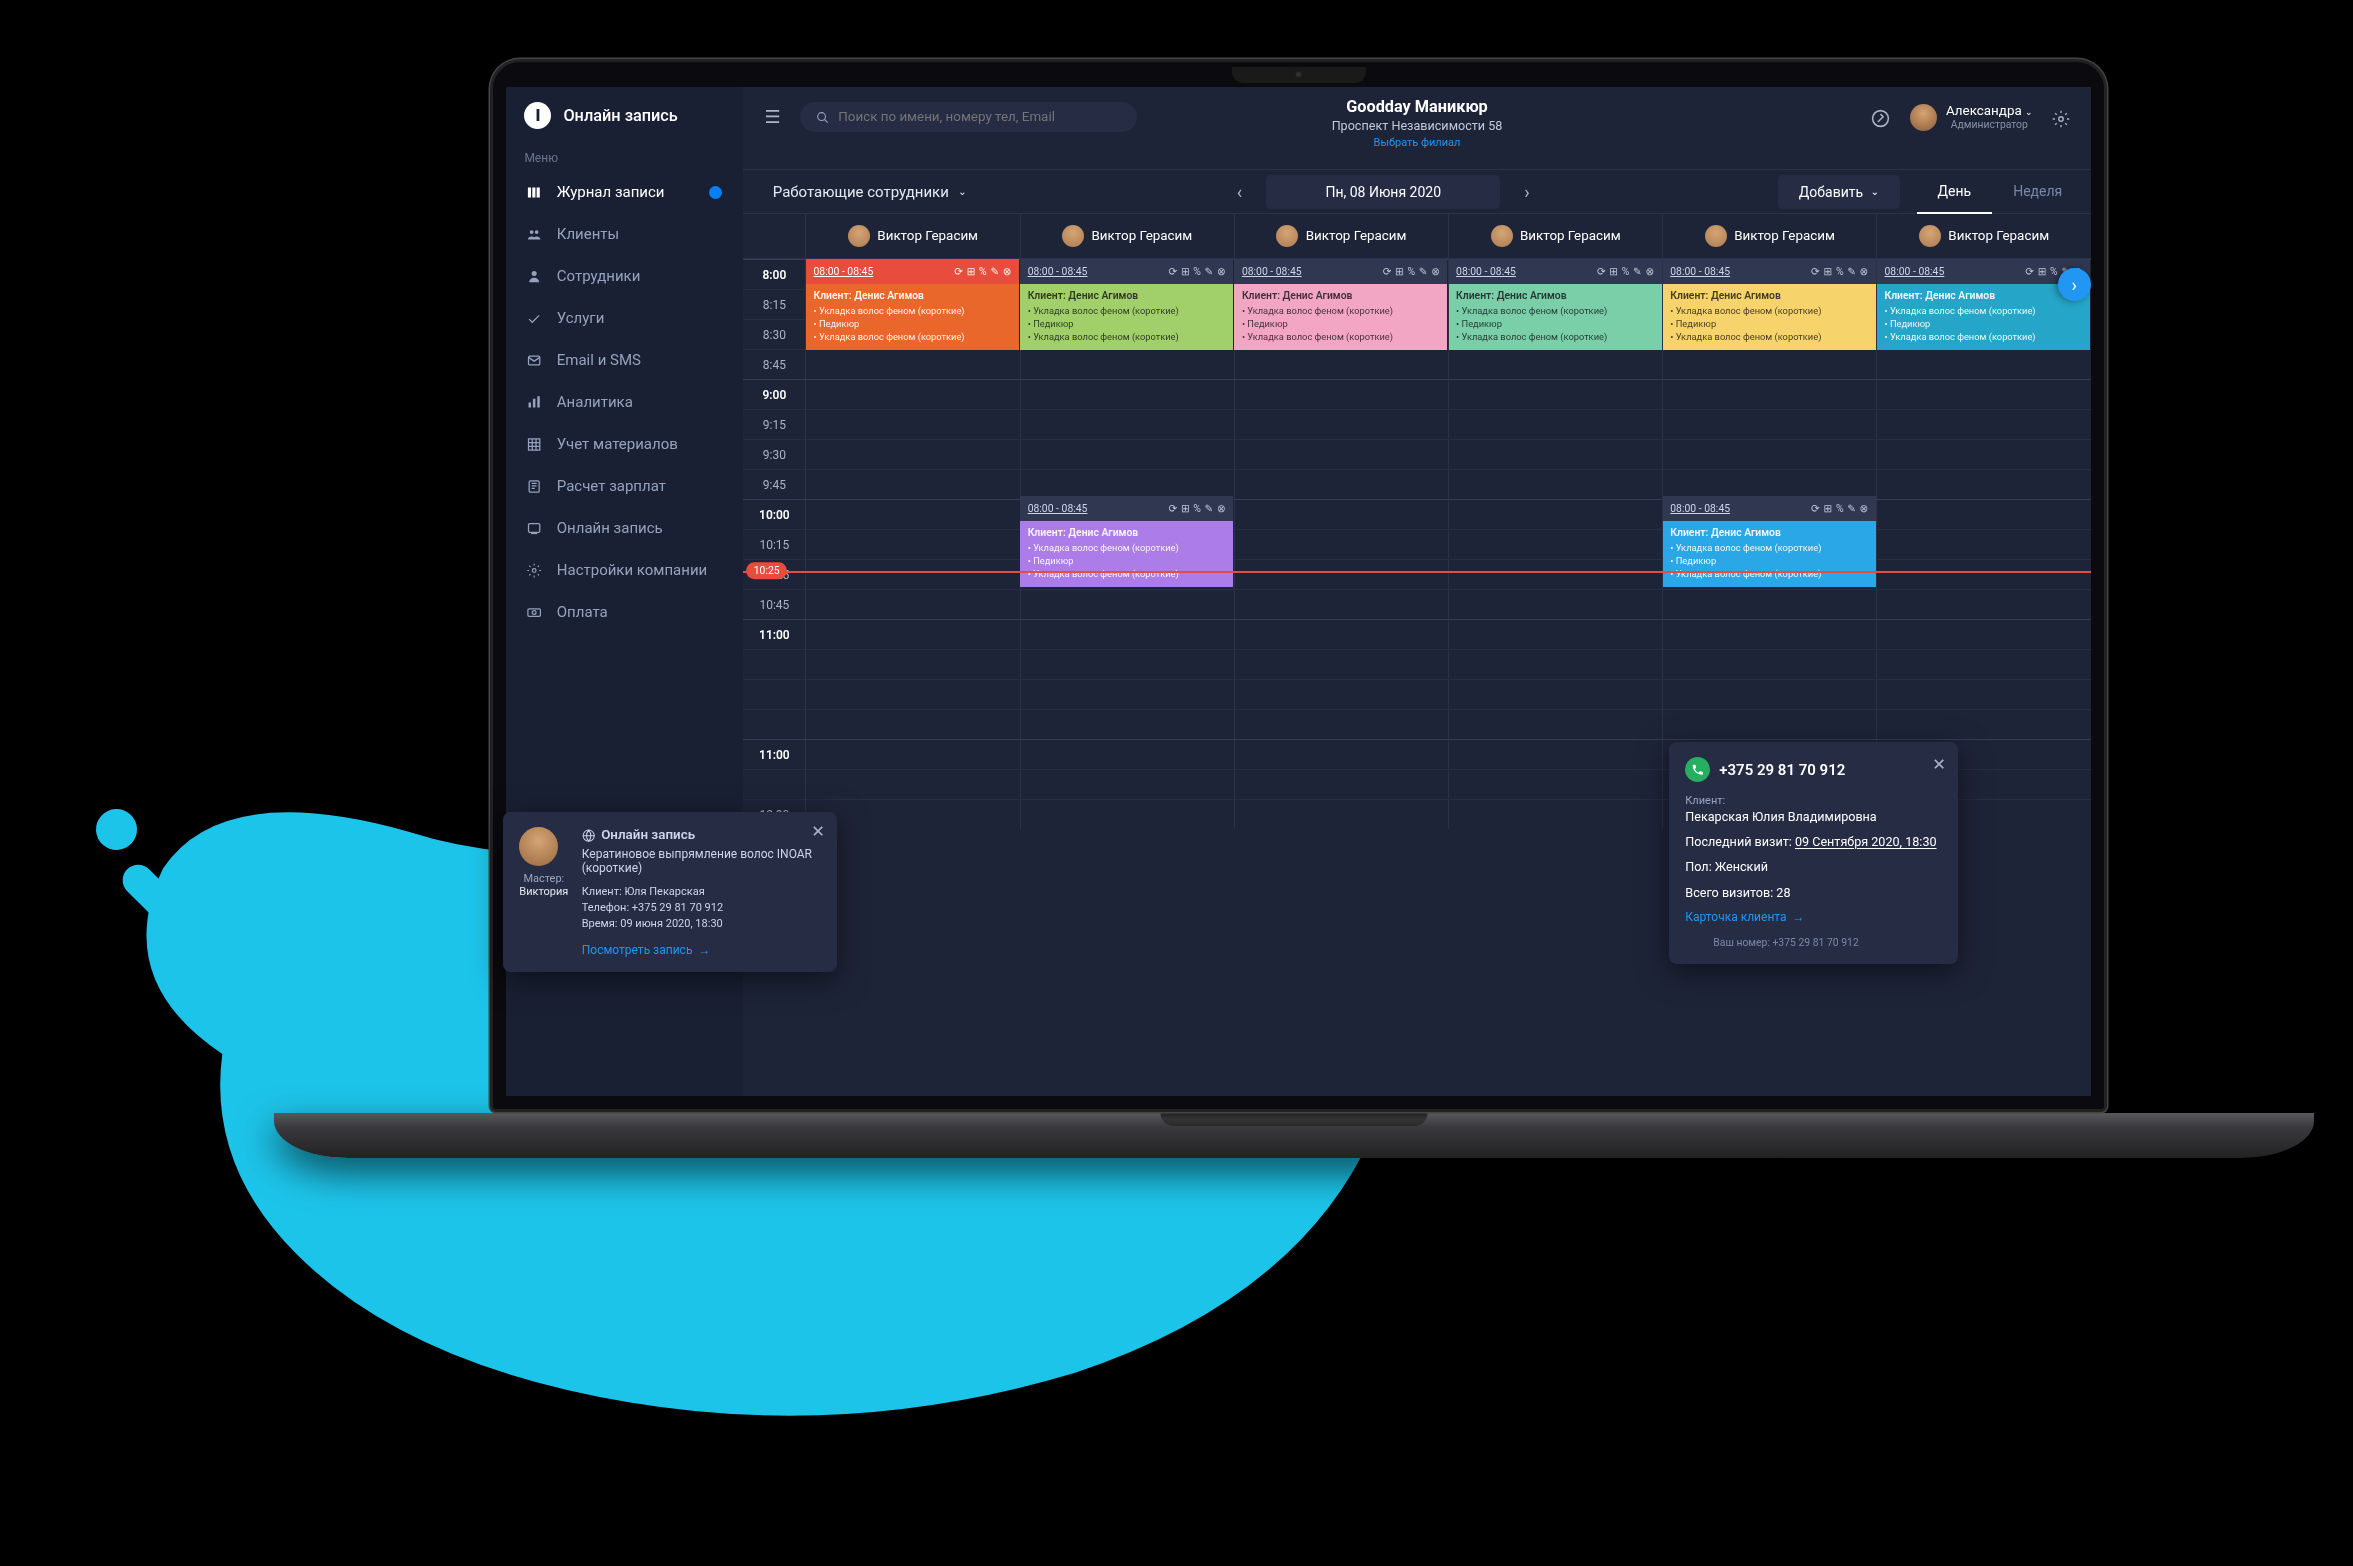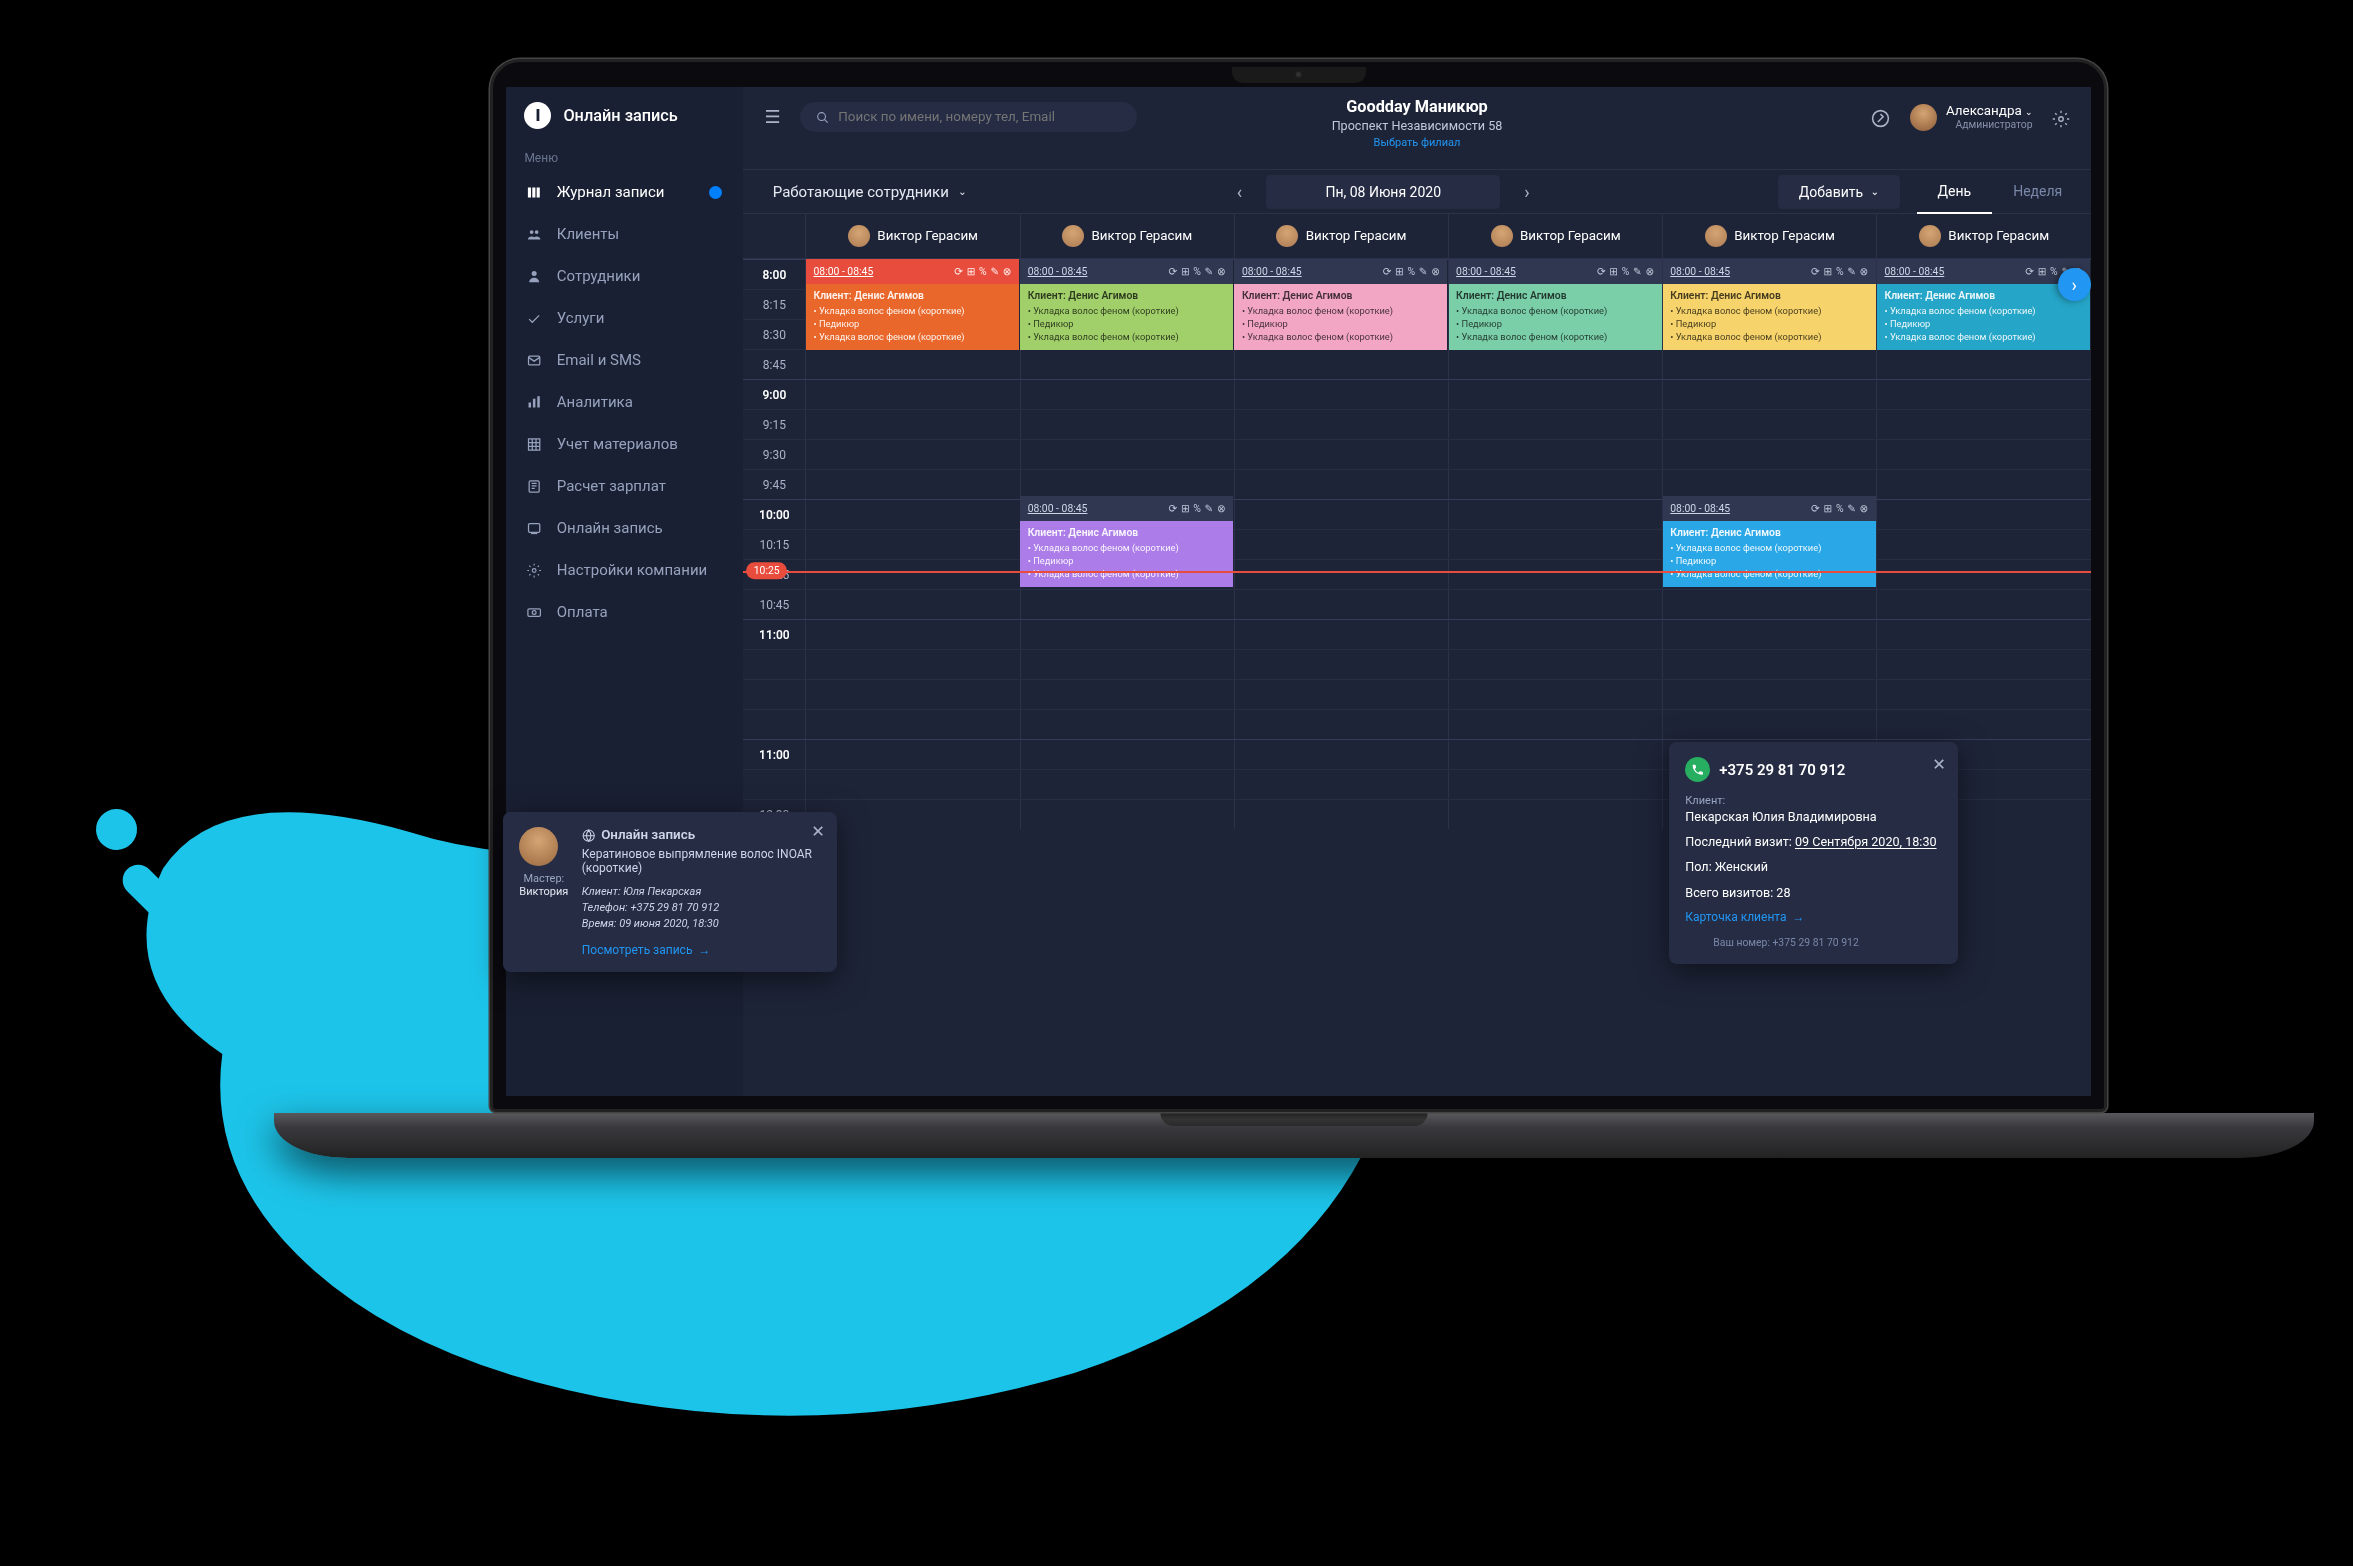--- a/index.html
+++ b/index.html
@@ -38,21 +38,21 @@
 .search { display: flex; align-items: center; gap: 9px; background: #252c44; border-radius: 15px; padding: 7.4px 16.3px; color: #96a2bd; font-size: 13.4px; margin-top: 1.5px; }
 .search input { background: none; border: none; color: #96a2bd; font-size: 13.4px; outline: none; width: 282px; }
 .business { position: absolute; left: 50%; transform: translateX(-50%); text-align: center; color: #fff; top: 10.4px; }
 .business-name { font-size: 16.3px; font-weight: 700; }
 .business-addr { font-size: 12.6px; color: #c0c8db; margin-top: 1.5px; }
 .business-link { font-size: 11px; color: #2196f3; margin-top: 3px; cursor: pointer; }
 .topbar-right { margin-left: auto; display: flex; align-items: center; gap: 19px; margin-top: 3px; }
 .notif-icon { color: #aab3c9; font-size: 19px; cursor: pointer; }
 .user { display: flex; align-items: center; gap: 9px; cursor: pointer; }
 .avatar { width: 27px; height: 27px; border-radius: 50%; background: radial-gradient(circle at 50% 35%, #d4a574 0%, #b8875a 40%, #8a5a3a 100%); }
-.user-txt { color: #fff; text-align: right; }
+.user-txt { color: #fff; text-align: center; }
 .user-name { font-size: 13.4px; }
 .user-role { font-size: 10.4px; color: #8590a8; }
 .gear { color: #aab3c9; font-size: 18px; cursor: pointer; }
 
 .toolbar { height: 45px; background: #1e2438; display: flex; align-items: center; padding: 0 7.4px; border-top: 0.7px solid #2a3148; border-bottom: 0.7px solid #2a3148; }
 .filter { display: flex; align-items: center; gap: 9px; color: #e5e9f2; font-size: 15px; padding: 0 22px; cursor: pointer; }
 .nav-arrow { width: 36px; height: 36px; display: flex; align-items: center; justify-content: center; color: #aab3c9; font-size: 18px; cursor: pointer; }
 .date-pill { background: #252c44; color: #fff; padding: 9px 59px; border-radius: 4.5px; font-size: 14px; margin: 0 9px; }
 .add-btn { margin-left: auto; display: flex; align-items: center; gap: 7.4px; background: #252c44; color: #fff; padding: 9px 21px; border-radius: 4.5px; font-size: 14px; cursor: pointer; margin-right: 16.3px; }
 .view-tabs { display: flex; gap: 0; }
@@ -96,21 +96,21 @@
 
 
 .popup1 { position: absolute; left: 503px; top: 812px; width: 334px; background: #252c44; border-radius: 7.4px; padding: 15px 16.3px; z-index: 100; box-shadow: 0 7.4px 30px rgba(0,0,0,0.5); display: flex; gap: 13.4px; }
 .popup1 .left { flex-shrink: 0; text-align: center; }
 .popup1 .p-avatar { width: 39px; height: 39px; border-radius: 50%; background: radial-gradient(circle at 50% 35%, #d4a574 0%, #9a6840 100%); margin-bottom: 6px; }
 .popup1 .master-label { color: #9aa6c0; font-size: 11px; }
 .popup1 .master-name { color: #e5e9f2; font-size: 11px; }
 .popup1 .right { flex: 1; color: #cdd5e8; }
 .popup1 .title { display: flex; align-items: center; gap: 6px; font-size: 13.4px; font-weight: 600; margin-bottom: 4.5px; }
 .popup1 .desc { font-size: 12px; margin-bottom: 10.4px; }
-.popup1 .field { font-size: 11px; margin-bottom: 3px; font-style: italic; }
+.popup1 .field { font-size: 11px; margin-bottom: 3px; }
 .popup1 .link { color: #2196f3; font-size: 12px; margin-top: 10.4px; display: inline-flex; align-items: center; gap: 6px; cursor: pointer; }
 .popup1 .close { position: absolute; right: 12px; top: 10.4px; color: #aab3c9; font-size: 16.3px; cursor: pointer; }
 
 .popup2 { position: absolute; left: 1669px; top: 742px; width: 289px; background: #252c44; border-radius: 7.4px; padding: 15px 16.3px; z-index: 100; box-shadow: 0 7.4px 30px rgba(0,0,0,0.5); color: #cdd5e8; }
 .popup2 .phone-row { display: flex; align-items: center; gap: 9px; font-size: 15px; color: #fff; font-weight: 600; margin-bottom: 12px; }
 .popup2 .phone-icon { width: 25px; height: 25px; background: #27ae60; border-radius: 50%; display: flex; align-items: center; justify-content: center; color: #fff; font-size: 13.4px; }
 .popup2 .close { position: absolute; right: 12px; top: 13.4px; color: #aab3c9; font-size: 16.3px; cursor: pointer; }
 .popup2 .label { font-size: 11px; color: #9aa6c0; margin-bottom: 1.5px; }
 .popup2 .value { font-size: 12.6px; color: #fff; margin-bottom: 10.4px; }
 .popup2 .underline { text-decoration: underline; text-underline-offset: 2.2px; }

